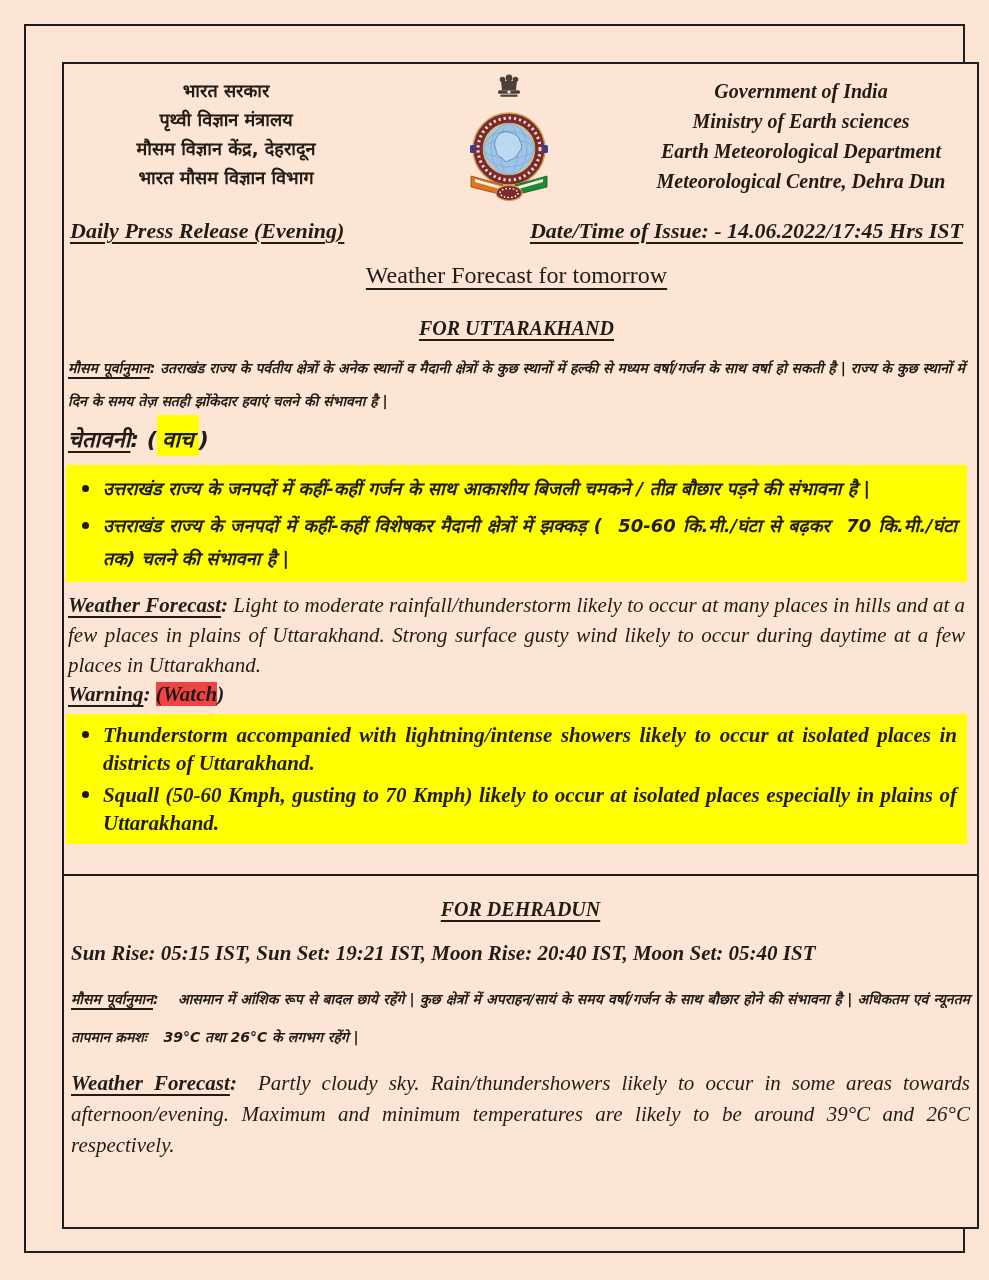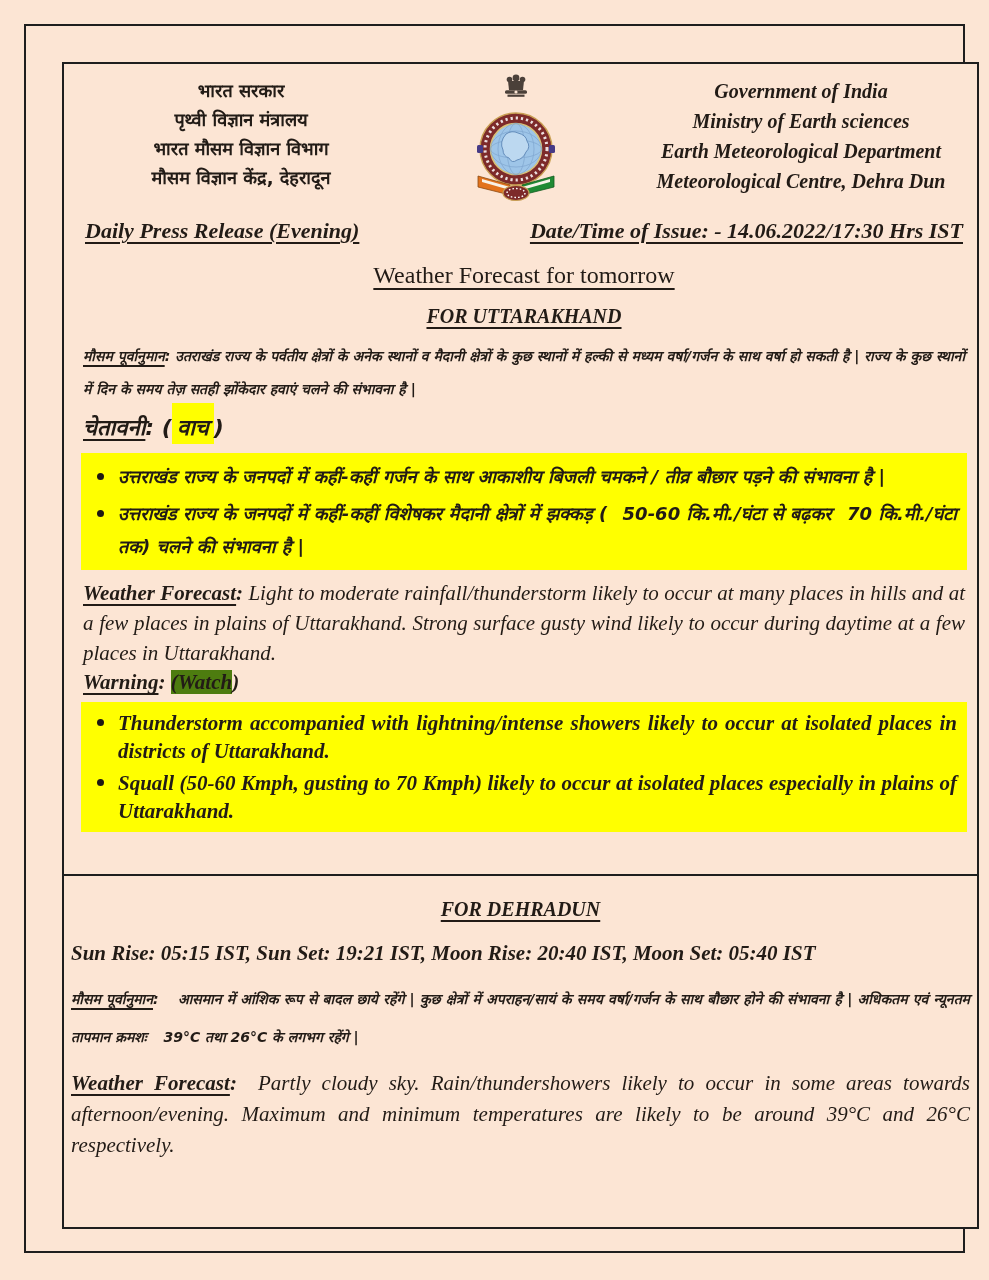--- a/index.html
+++ b/index.html
@@ -16,21 +16,21 @@
     position:absolute; left:24px; top:24px;
     width:941px; height:1229px;
     border:2px solid #1e1e1e;
   }
   .inner-frame {
     position:absolute; left:36px; top:36px;
     width:917px; height:1167px;
     border:2px solid #1e1e1e;
     background:#fce5d4;
   }
-  .section-uk { height:812px; border-bottom:2px solid #1e1e1e; padding:6px 12px 0 19px; overflow:hidden; }
+  .section-uk { height:812px; border-bottom:2px solid #1e1e1e; padding:6px 12px 0 4px; overflow:hidden; }
   .section-dd { height:351px; padding:0 7px; overflow:hidden; }
 
   
   .hdr { display:flex; justify-content:space-between; align-items:flex-start; padding:2px 4px 0 8px; }
   .org-hi {
     width:300px; text-align:center;
     font-family:"DejaVu Sans", sans-serif;
     font-weight:bold; font-size:18px; line-height:29px;
     padding-top:4px;
   }
@@ -41,36 +41,36 @@
     font-style:italic;
   }
   .logo-wrap { width:100px; display:flex; justify-content:center; }
 
   
   .press-row { display:flex; justify-content:space-between; margin-top:12px; padding:0 2px; }
   .bi-u { font-weight:bold; font-style:italic; font-size:22px;
           text-decoration:underline; text-decoration-thickness:2px; text-underline-offset:4px; }
   .page-title { text-align:center; margin-top:18px; font-weight:normal; font-size:24px; }
   .page-title span { text-decoration:underline; text-decoration-thickness:2px; text-underline-offset:5px; }
-  .sec-title { text-align:center; margin-top:16px; font-weight:bold; font-style:italic; font-size:20px; }
+  .sec-title { text-align:center; margin-top:28px; font-weight:bold; font-style:italic; font-size:20px; }
   .sec-title span { text-decoration:underline; text-decoration-thickness:2px; text-underline-offset:4px; }
 
   
   .hi-par {
     font-family:"DejaVu Sans", sans-serif;
     font-style:italic; font-size:14px; line-height:33px;
     font-weight:600; margin-top:12px; text-align:justify;
   }
   .hi-label {
     font-weight:bold; text-decoration:underline;
     text-decoration-thickness:2px; text-underline-offset:4px;
   }
   .chetavni { margin-top:3px; font-family:"DejaVu Sans", sans-serif; font-style:italic;
               font-size:22px; font-weight:600; line-height:38px; }
-  .hl { background:#4d7c0f; }
+  .hl { background:#ef4444; }
   .hl-tall { background:#ffff00; padding:12px 5px 4px 5px; }
 
   
   .warn-block { background:#ffff00; margin:6px -2px 0 -2px; padding:7px 10px 7px 6px; }
   .warn-item { display:flex; align-items:flex-start; }
   .warn-item + .warn-item { margin-top:4px; }
   .dot { flex:0 0 7px; width:7px; height:7px; border-radius:50%; background:#1d1813; margin:13px 14px 0 10px; }
   .warn-hi { font-family:"DejaVu Sans", sans-serif; font-style:italic; font-weight:bold;
              font-size:18px; line-height:33px; text-align:justify; }
   .warn-en { font-style:italic; font-weight:bold; font-size:21px; line-height:28px; text-align:justify; }
@@ -93,22 +93,22 @@
 <div class="page">
   <div class="outer-frame">
     <div class="inner-frame">
 
       <div class="section-uk">
 
         <div class="hdr">
           <div class="org-hi">
             <div>भारत सरकार</div>
             <div>पृथ्वी विज्ञान मंत्रालय</div>
+            <div>मौसम विज्ञान केंद्र, देहरादून</div>
             <div>भारत मौसम विज्ञान विभाग</div>
-            <div>मौसम विज्ञान केंद्र, देहरादून</div>
           </div>
 
           <div class="logo-wrap">
             <svg width="96" height="134" viewBox="0 0 96 134">
 
               <g fill="#4b4039">
                 <circle cx="48" cy="6" r="3.4"></circle>
                 <circle cx="41.5" cy="7.5" r="2.8"></circle>
                 <circle cx="54.5" cy="7.5" r="2.8"></circle>
                 <path d="M40 9 h16 l-1 9 h-14 z"></path>
@@ -144,21 +144,21 @@
           <div class="org-en">
             <div>Government of India</div>
             <div>Ministry of Earth sciences</div>
             <div>Earth Meteorological Department</div>
             <div>Meteorological Centre, Dehra Dun</div>
           </div>
         </div>
 
         <div class="press-row">
           <span class="bi-u">Daily Press Release (Evening)</span>
-          <span class="bi-u">Date/Time of Issue: - 14.06.2022/17:30 Hrs IST</span>
+          <span class="bi-u">Date/Time of Issue: - 14.06.2022/17:45 Hrs IST</span>
         </div>
 
         <div class="page-title">
           <span>Weather Forecast for tomorrow</span>
         </div>
 
         <div class="sec-title">
           <span>FOR UTTARAKHAND</span>
         </div>
 

